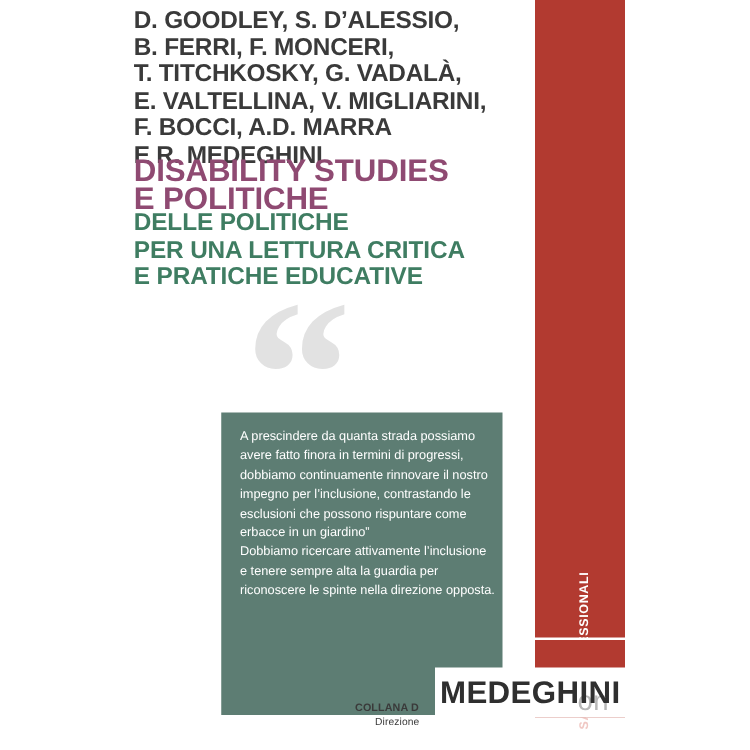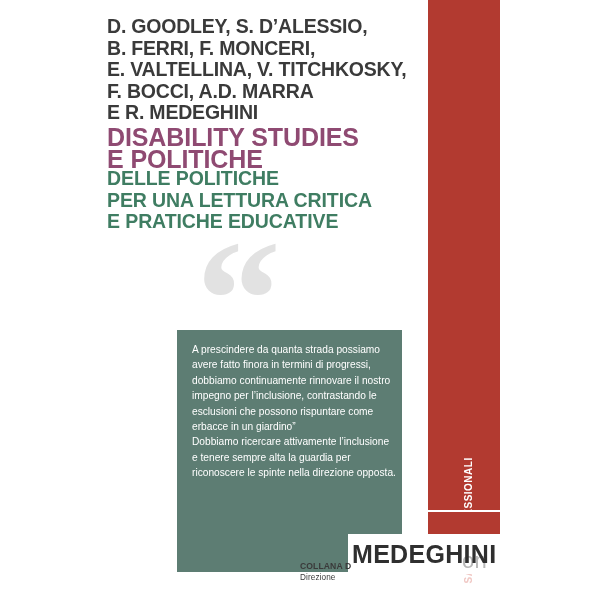--- a/index.html
+++ b/index.html
@@ -18,21 +18,21 @@
     width: 600px;
     height: 600px;
     background: #ffffff;
     overflow: hidden;
   }
 
   
   .authors {
     position: absolute;
     left: 107px;
-    top: 16px;
+    top: 6px;
     width: 320px;
     font-size: 19.5px;
     line-height: 21.5px;
     font-weight: bold;
     color: #3a3a3a;
     letter-spacing: -0.2px;
   }
   .authors div {
     white-space: nowrap;
   }
@@ -162,21 +162,21 @@
     left: 462px;
     top: 548px;
     font-size: 22px;
     color: #b7b7b7;
     letter-spacing: 0.3px;
   }
 
   
   .collana-line1 {
     position: absolute;
-    left: 300px;
+    left: 284px;
     top: 561px;
     font-size: 8.6px;
     font-weight: bold;
     color: #3a3a3a;
     letter-spacing: 0.1px;
   }
   .collana-line2 {
     position: absolute;
     left: 300px;
     top: 573px;
@@ -196,21 +196,22 @@
   }
 </style>
 </head>
 <body>
 
 <div class="cover">
 
   <div class="authors">
     <div>D. GOODLEY, S. D’ALESSIO,</div>
     <div>B. FERRI, F. MONCERI,</div>
-    <div>E. VALTELLINA, V. TITCHKOSKY,</div>
+    <div>T. TITCHKOSKY, G. VADALÀ,</div>
+    <div>E. VALTELLINA, V. MIGLIARINI,</div>
     <div>F. BOCCI, A.D. MARRA</div>
     <div>E R. MEDEGHINI</div>
   </div>
 
   <div class="title">
     <div>DISABILITY STUDIES</div>
     <div>E POLITICHE</div>
   </div>
 
   <div class="subtitle">

